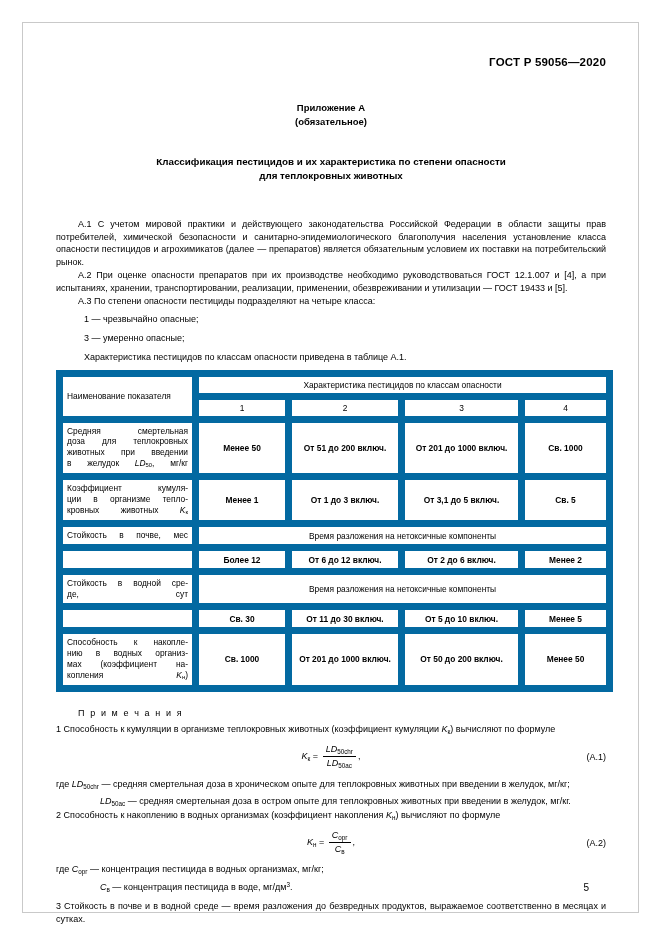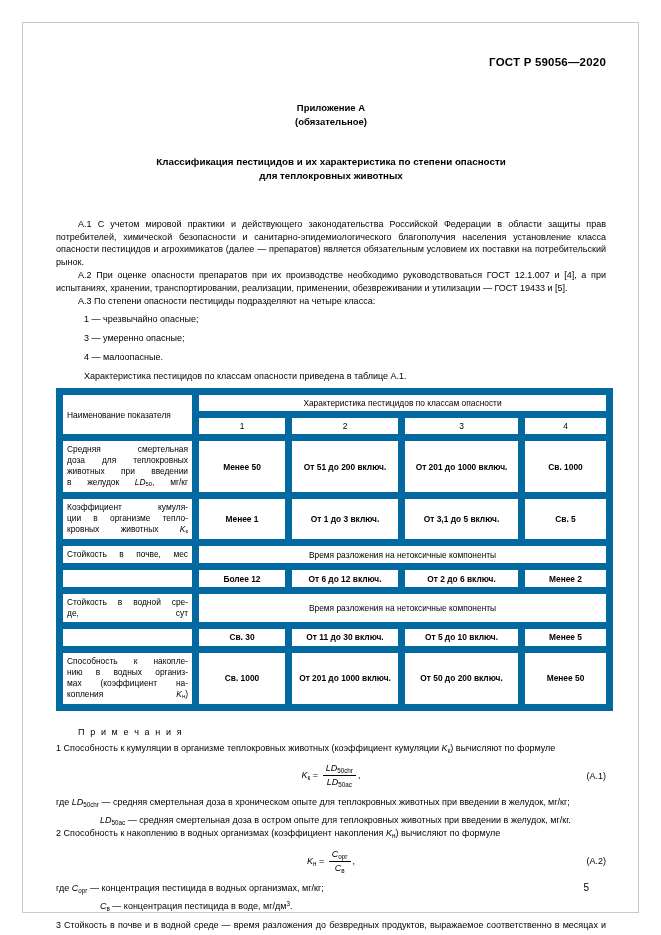--- a/index.html
+++ b/index.html
@@ -194,21 +194,20 @@
     <div class="main-title">
       <div>Классификация пестицидов и их характеристика по степени опасности</div>
       <div>для теплокровных животных</div>
     </div>
 
     <p class="para">А.1 С учетом мировой практики и действующего законодательства Российской Федерации в области защиты прав потребителей, химической безопасности и санитарно-эпидемиологического благополучия населения установление класса опасности пестицидов и агрохимикатов (далее — препаратов) является обязательным условием их поставки на потребительский рынок.</p>
     <p class="para">А.2 При оценке опасности препаратов при их производстве необходимо руководствоваться ГОСТ 12.1.007 и [4], а при испытаниях, хранении, транспортировании, реализации, применении, обезвреживании и утилизации — ГОСТ 19433 и [5].</p>
     <p class="para">А.3 По степени опасности пестициды подразделяют на четыре класса:</p>
     <p class="list-line">1 — чрезвычайно опасные;</p>
     <p class="list-line">3 — умеренно опасные;</p>
-    <p class="list-line">4 — малоопасные.</p>
     <p class="list-line">Характеристика пестицидов по классам опасности приведена в таблице А.1.</p>
 
 
     <table class="main">
       <colgroup>
         <col style="width:136px">
         <col style="width:93px">
         <col style="width:113px">
         <col style="width:120px">
         <col style="width:88px">

